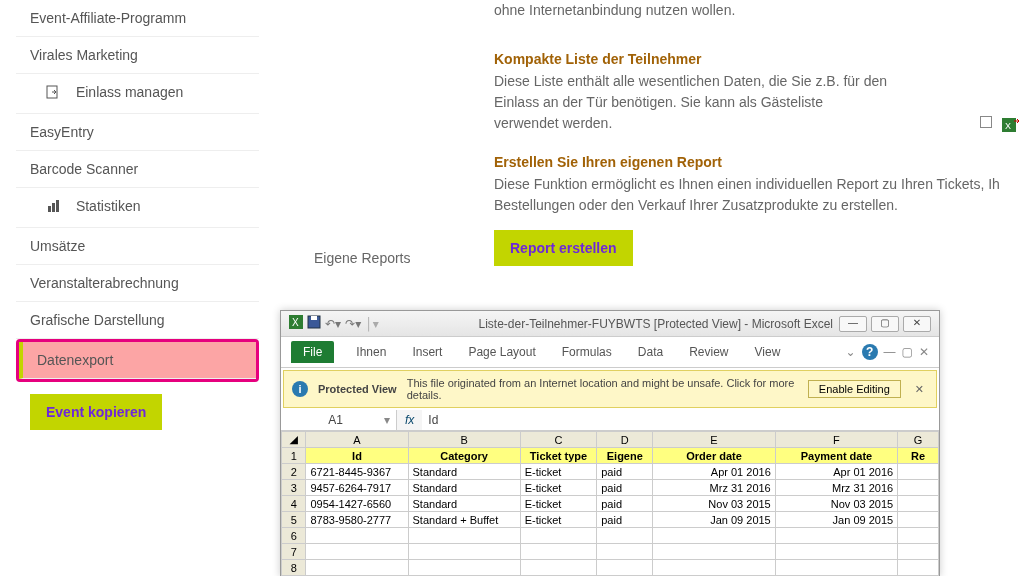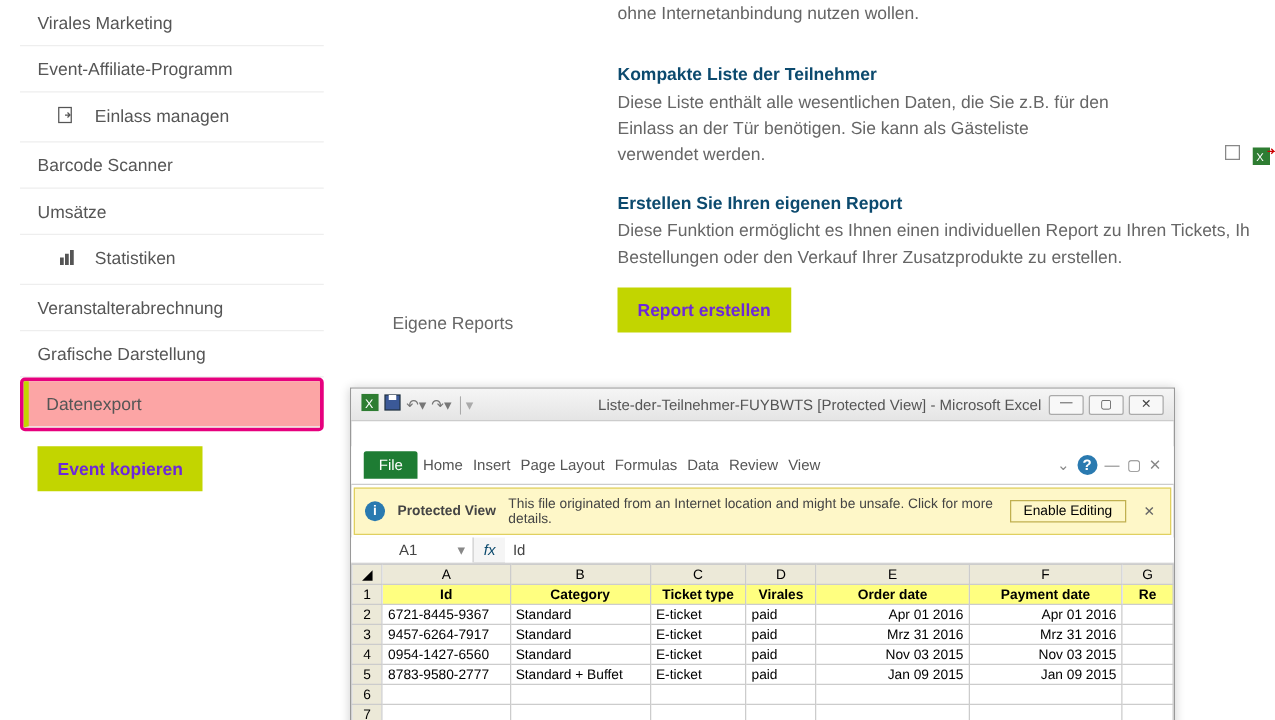--- a/index.html
+++ b/index.html
@@ -11,76 +11,77 @@
 .side-item.active { border-left: 4px solid #c2d500; background: #fca5a5; font-weight: 500; }
 .highlight-box { border: 3px solid #e6007e; border-radius: 4px; }
 .promo { padding: 12px 14px; color: #555; }
 .promo p { font-weight: 600; line-height: 1.3; margin-bottom: 8px; }
 .btn-lime { background: #c2d500; color: #6d28d9; padding: 10px 16px; border: none; font-weight: 600; cursor: pointer; font-size: 14px; }
 .main { position: absolute; left: 297px; top: 0; right: 0; }
 .section { display: flex; margin-bottom: 20px; align-items: flex-end; }
 .bar { width: 5px; background: #c2d500; margin-right: 12px; }
 .sec-label { width: 180px; color: #666; padding-top: 2px; }
 .sec-body { flex: 1; padding-right: 10px; }
-.sec-body h4 { font-weight: 600; color: #0c4a6e; margin-bottom: 4px; }
+.sec-body h4 { font-weight: 600; color: #a16207; margin-bottom: 4px; }
 .sec-body p { color: #666; line-height: 1.5; }
 .sec-right { width: 120px; display: flex; justify-content: flex-end; align-items: flex-start; gap: 10px; }
 .checkbox { width: 12px; height: 12px; border: 1px solid #888; display: inline-block; }
 .xls-icon { width: 18px; height: 18px; display: inline-block; }
 
 
 .excel { position: absolute; left: 280px; top: 310px; width: 660px; background: #fff; border: 1px solid #999; box-shadow: 0 0 8px rgba(0,0,0,.2); font-family: "Segoe UI", Tahoma, sans-serif; font-size: 12px; }
 .ex-title { background: linear-gradient(#f5f5f5,#e5e5e5); padding: 4px 8px; display: flex; align-items: center; gap: 6px; border-bottom: 1px solid #ccc; }
 .ex-title .qat { display: flex; gap: 4px; align-items: center; }
 .ex-title .ttxt { flex: 1; text-align: right; color: #555; font-size: 12px; }
 .ex-title .winbtns { display:flex; gap:4px; }
 .winbtn { width: 28px; height: 16px; border: 1px solid #aaa; border-radius: 2px; background: #f8f8f8; font-size: 10px; text-align: center; cursor: pointer; }
-.ribbon { display: flex; align-items: center; padding: 4px 10px; background: #fff; border-bottom: 1px solid #ccc; margin-top: 20px; }
+.ribbon { display: flex; align-items: center; gap: 18px; padding: 4px 10px; background: #fff; border-bottom: 1px solid #ccc; }
 .ribbon .tab { color: #555; font-size: 12px; padding: 4px 4px; cursor: pointer; }
 .ribbon .tab.file { background: #1e7c33; color: #fff; padding: 4px 12px; border-radius: 2px 2px 0 0; }
 .ribbon .right { margin-left: auto; display: flex; gap: 6px; align-items: center; }
 .pv-bar { background: #fef7c8; border: 1px solid #e0d060; margin: 2px; padding: 6px 8px; display: flex; align-items: center; gap: 10px; font-size: 11px; color: #444; }
 .pv-bar .info-icn { width:16px; height:16px; border-radius:50%; background:#2a7ab0; color:#fff; text-align:center; font-weight:bold; line-height:16px; display:inline-block; }
 .pv-bar .pv-label { font-weight: bold; }
 .pv-bar .pv-msg { flex: 1; }
 .pv-bar .en-btn { background:#fef7c8; border:1px solid #c0b050; padding:2px 10px; font-size:11px; cursor:pointer; }
 .pv-bar .x { cursor:pointer; color:#666; padding:0 4px; }
 .fx-row { display:flex; align-items:center; border-bottom:1px solid #ccc; background:#f5f5f5; }
-.namebox { width: 98px; padding: 3px 6px; border-right:1px solid #ccc; background:#fff; text-align:center; }
+.namebox { width: 116px; padding: 3px 6px; border-right:1px solid #ccc; background:#fff; text-align:center; }
 .fx-lbl { padding: 0 8px; font-style: italic; color:#0c4a6e; }
 .fx-in { flex:1; padding:3px 6px; background:#fff; }
 .grid { border-collapse: collapse; width: 100%; font-size: 11px; color:#000; table-layout: fixed; }
 .grid th, .grid td { border: 1px solid #ccc; padding: 1px 4px; height: 16px; overflow: hidden; white-space: nowrap; }
 .grid th { background: #ece9d8; font-weight: normal; text-align: center; }
 .grid .rowh { background: #ece9d8; text-align: center; width: 24px; }
 .grid .hdr { background: #ffff80; font-weight: bold; text-align: center; }
 </style>
 </head>
 <body>
 
 <div class="sidebar">
+  <div class="side-item"><span>Event-Affiliate-Programm</span></div>
   <div class="side-item"><span>Virales Marketing</span></div>
-  <div class="side-item"><span>Event-Affiliate-Programm</span></div>
   <div class="side-item indent">
     <span class="icon"><svg width="16" height="16" viewBox="0 0 16 16">
           <rect x="1" y="2" width="10" height="12" fill="none" stroke="#555"></rect>
           <path d="M6 8 l4 0 M8 6 l2 2 l-2 2" fill="none" stroke="#555"></path>
         </svg></span>
     <span>Einlass managen</span>
   </div>
+  <div class="side-item"><span>EasyEntry</span></div>
   <div class="side-item"><span>Barcode Scanner</span></div>
-  <div class="side-item"><span>Umsätze</span></div>
   <div class="side-item indent">
     <span class="icon"><svg width="16" height="16" viewBox="0 0 16 16">
           <rect x="2" y="8" width="3" height="6" fill="#555"></rect>
           <rect x="6" y="5" width="3" height="9" fill="#555"></rect>
           <rect x="10" y="2" width="3" height="12" fill="#555"></rect>
         </svg></span>
     <span>Statistiken</span>
   </div>
+  <div class="side-item"><span>Umsätze</span></div>
   <div class="side-item"><span>Veranstalterabrechnung</span></div>
   <div class="side-item"><span>Grafische Darstellung</span></div>
   <div class="highlight-box">
     <div class="side-item active"><span>Datenexport</span></div>
   </div>
   <div class="promo">
     <button class="btn-lime">Event kopieren</button>
   </div>
 </div>
 
@@ -134,21 +135,21 @@
     </div>
     <div class="ttxt">Liste-der-Teilnehmer-FUYBWTS  [Protected View]  -  Microsoft Excel</div>
     <div class="winbtns">
       <span class="winbtn">—</span>
       <span class="winbtn">▢</span>
       <span class="winbtn">✕</span>
     </div>
   </div>
   <div class="ribbon">
     <span class="tab file">File</span>
-    <span class="tab">Home</span>
+    <span class="tab">Ihnen</span>
     <span class="tab">Insert</span>
     <span class="tab">Page Layout</span>
     <span class="tab">Formulas</span>
     <span class="tab">Data</span>
     <span class="tab">Review</span>
     <span class="tab">View</span>
     <div class="right">
       <span style="color:#888">⌄</span>
       <span style="width:16px;height:16px;border-radius:50%;background:#2a7ab0;color:#fff;text-align:center;font-weight:bold;display:inline-block;line-height:16px">?</span>
       <span style="color:#888">—</span>
@@ -188,21 +189,21 @@
       <th>D</th>
       <th>E</th>
       <th>F</th>
       <th>G</th>
     </tr>
     <tr>
       <td class="rowh">1</td>
       <td class="hdr">Id</td>
       <td class="hdr">Category</td>
       <td class="hdr">Ticket type</td>
-      <td class="hdr">Virales</td>
+      <td class="hdr">Eigene</td>
       <td class="hdr">Order date</td>
       <td class="hdr">Payment date</td>
       <td class="hdr" style="text-align:center">Re</td>
     </tr>
     <tr>
           <td class="rowh">2</td>
           <td>6721-8445-9367</td>
           <td>Standard</td>
           <td>E-ticket</td>
           <td>paid</td>

